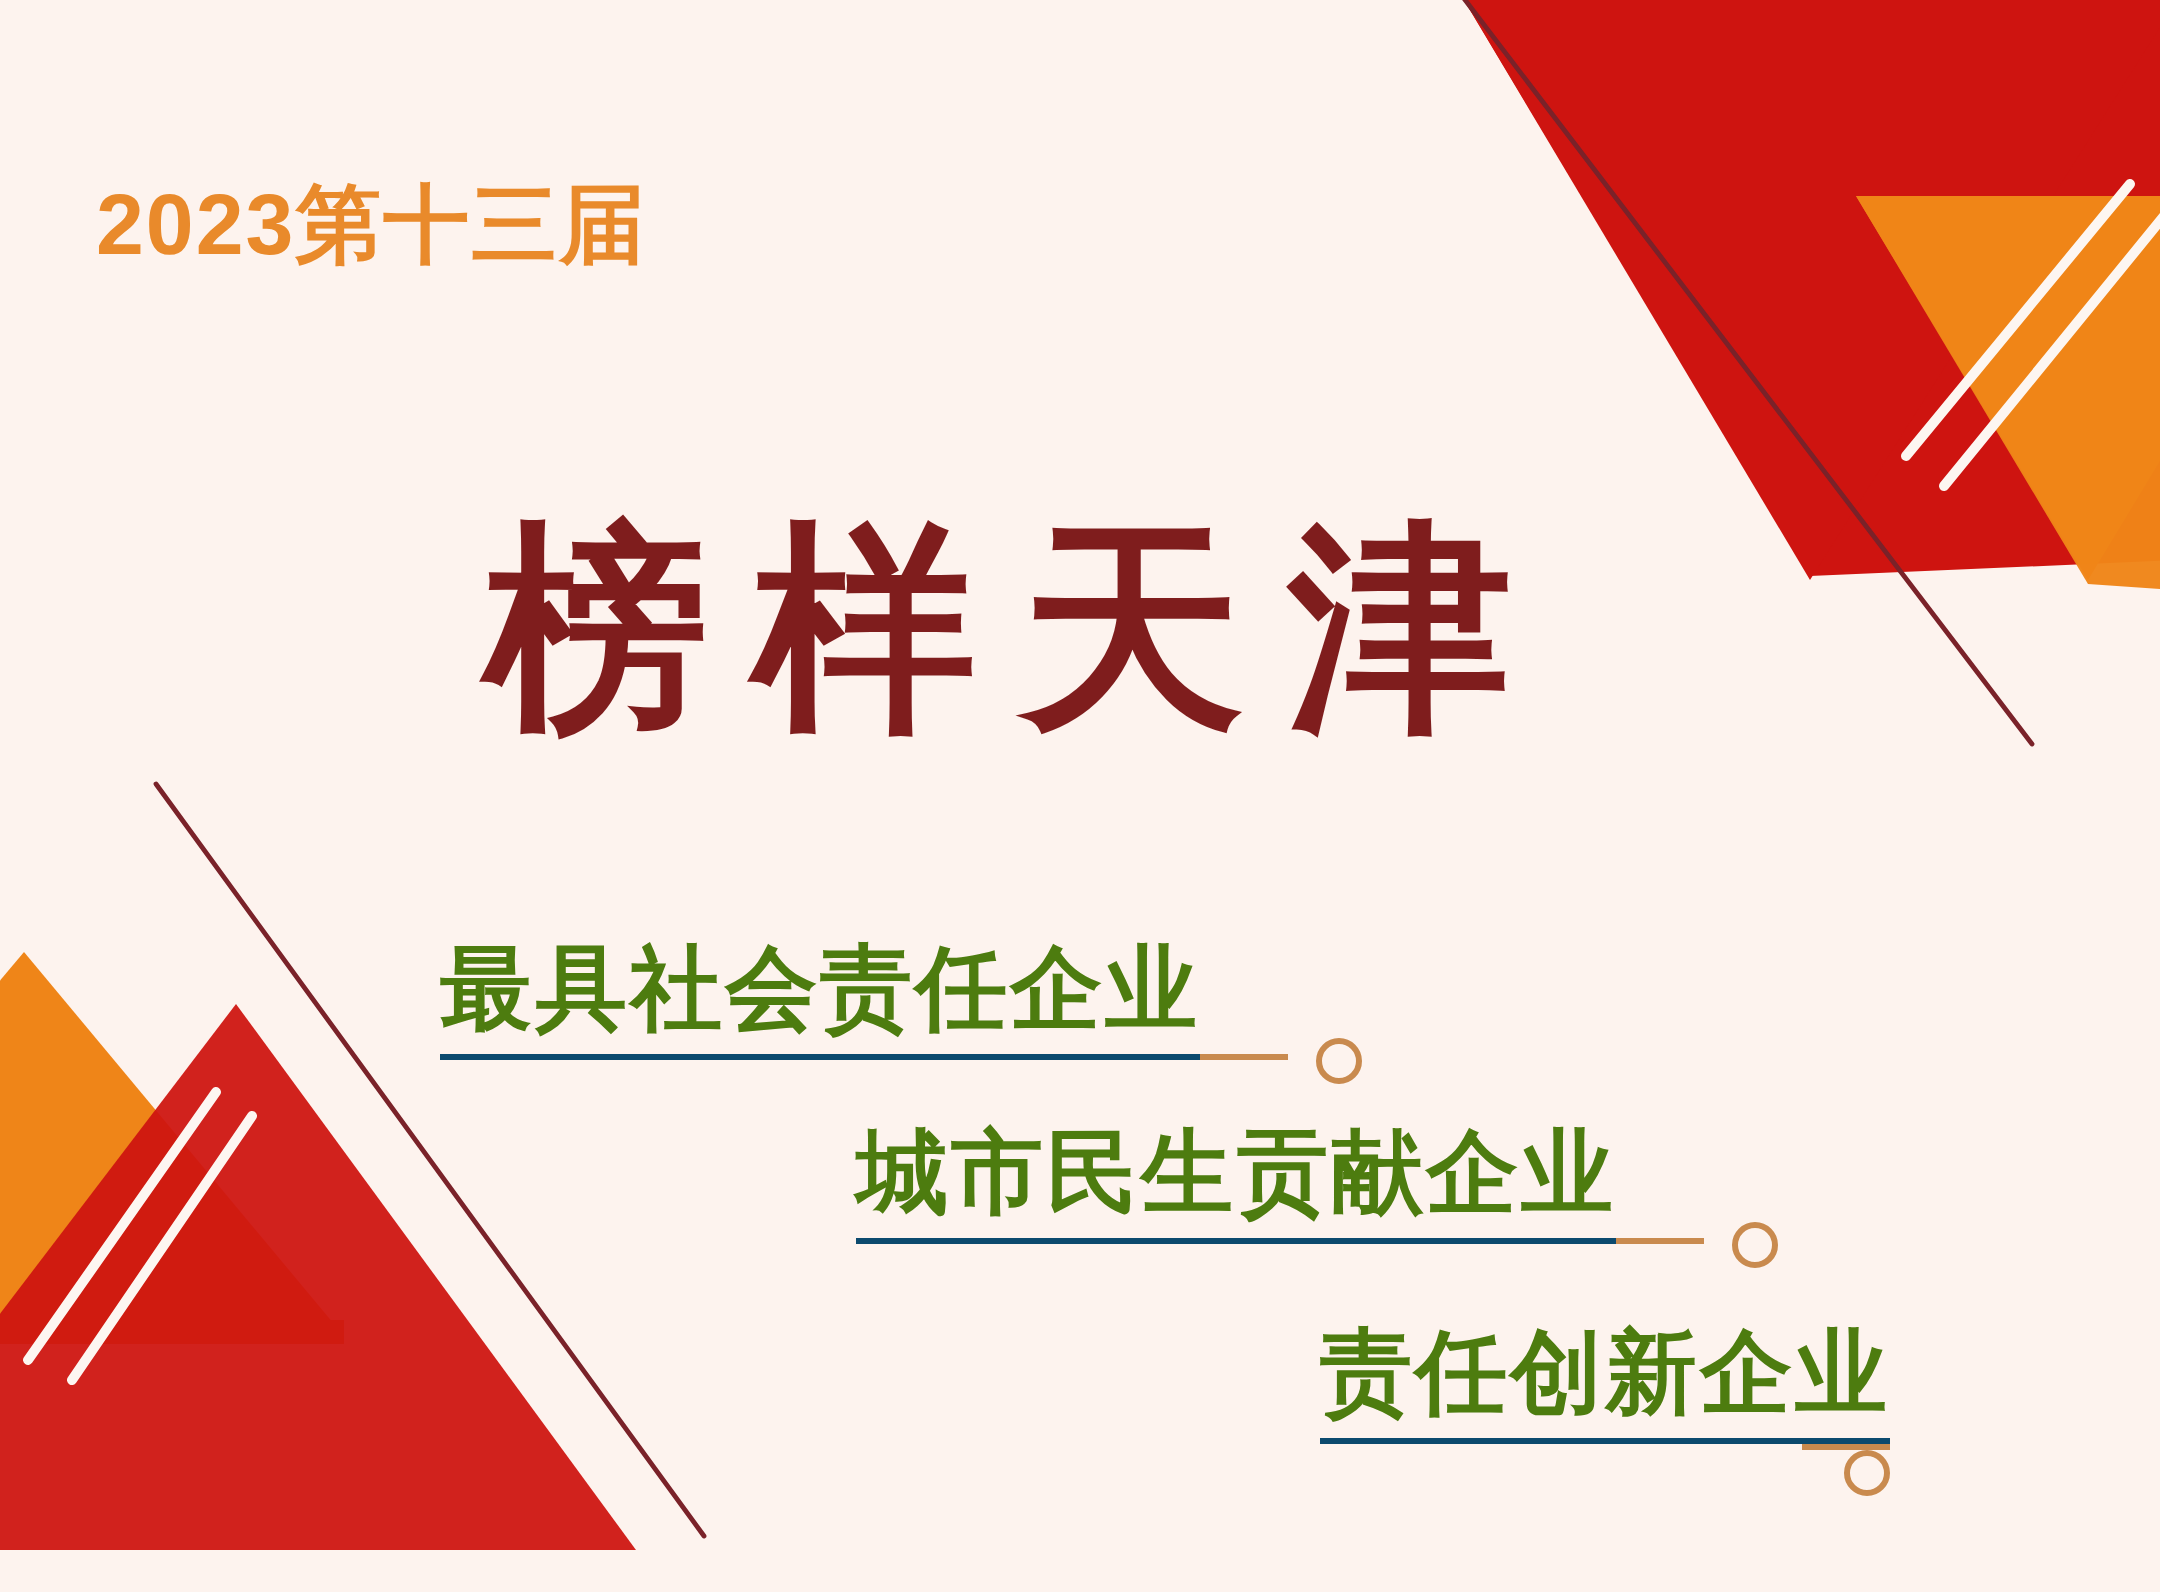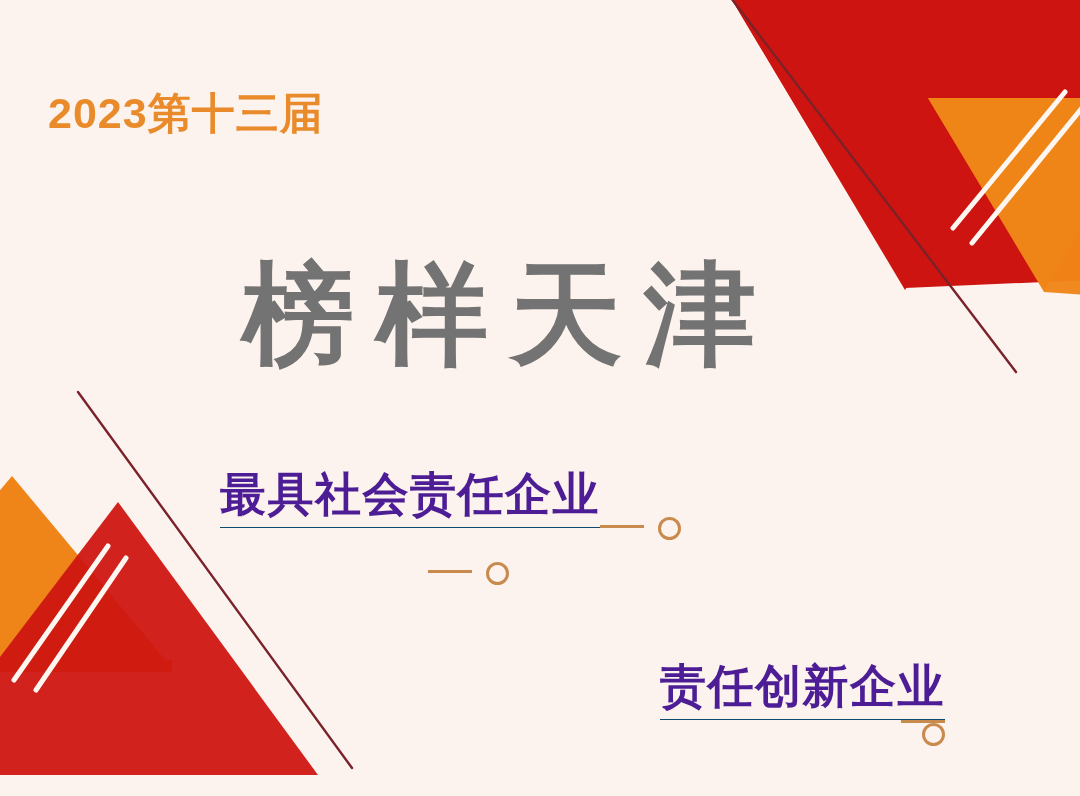--- a/index.html
+++ b/index.html
@@ -44,42 +44,42 @@
     line-height: 1;
   }
 
   
   #main-title {
     position: absolute;
     left: 242px;
     top: 252px;
     font-size: 112px;
     font-weight: 700;
-    color: #737373;
+    color: #7f1d1d;
     letter-spacing: 22px;
     white-space: nowrap;
     line-height: 1.12;
   }
 
   
   .award-row {
     position: absolute;
     display: flex;
     align-items: flex-end;
     white-space: nowrap;
   }
   .award-text {
     font-size: 46px;
     font-weight: 700;
-    color: #4c1d95;
+    color: #4d7c0f;
     letter-spacing: 1.5px;
     line-height: 1.05;
     position: relative;
     padding-bottom: 9px;
-    border-bottom: 1px solid #0c4a6e;
+    border-bottom: 3px solid #0c4a6e;
   }
   .award-rule {
     width: 44px;
     height: 0;
     border-bottom: 3px solid #c98a4e;
     margin-bottom: 0px;
   }
   .award-circle {
     width: 23px;
     height: 23px;
@@ -127,20 +127,21 @@
 
   <div id="main-title">榜样天津</div>
 
   <div class="award-row" id="award-row-0">
     <span class="award-text">最具社会责任企业</span>
     <span class="award-rule"></span>
     <span class="award-circle"></span>
   </div>
 
   <div class="award-row" id="award-row-1">
+    <span class="award-text">城市民生贡献企业</span>
     <span class="award-rule"></span>
     <span class="award-circle"></span>
   </div>
 
   <div class="award-row" id="award-row-2">
     <span class="award-text">责任创新企业</span>
     <span class="award-rule"></span>
     <span class="award-circle"></span>
   </div>
 

